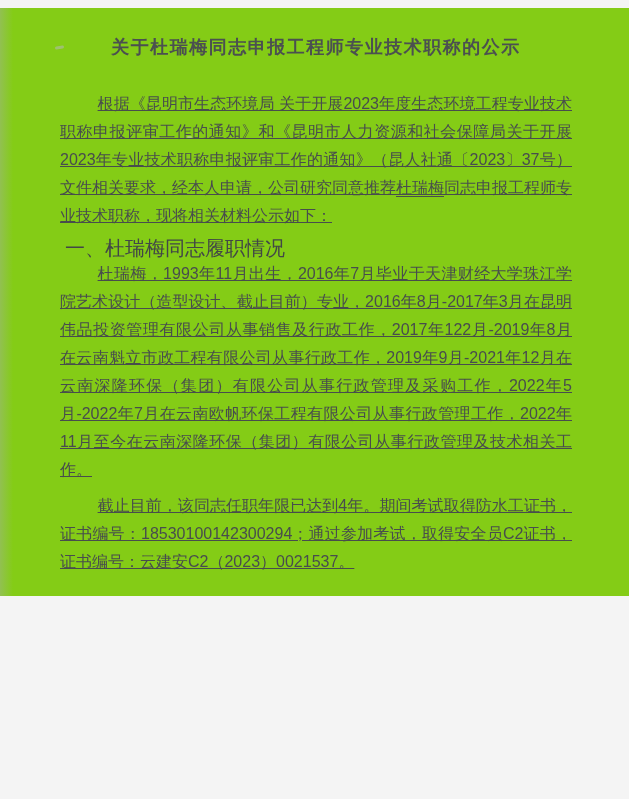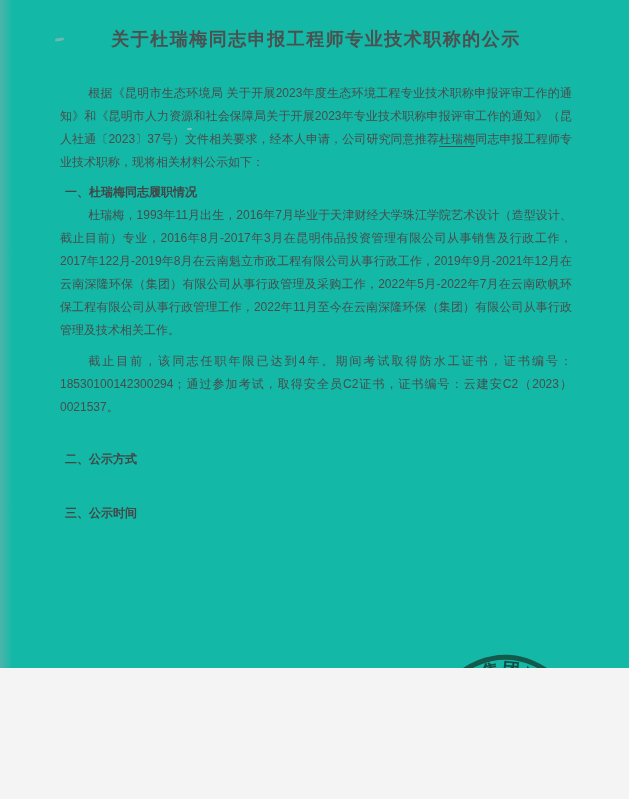--- a/index.html
+++ b/index.html
@@ -3,56 +3,58 @@
 <meta charset="utf-8">
 <style>
   html,body{margin:0;padding:0;}
   body{
     width:629px;height:799px;
     background:#f4f4f4;
     font-family:"Liberation Sans","DejaVu Sans",sans-serif;
   }
   .page{
     position:relative;
-    width:629px;height:668px;
-    background:#14b8a6;
+    width:629px;height:588px;
+    background:#84cc16;
     color:#484d4d;
     overflow:hidden;
+    margin-top:8px;
   }
   .edge-shadow{
     position:absolute;left:0;top:0;width:13px;height:799px;
     background:linear-gradient(to right, rgba(168,174,178,.38), rgba(255,255,255,0));
     pointer-events:none;
   }
   .content{
     position:relative;
     padding:26px 57px 0 60px;
   }
   .doc-title{
     font-size:18px;
     font-weight:bold;
     letter-spacing:1.5px;
     text-align:center;
     color:#4b5050;
     margin:0;
     line-height:26px;
   }
   .para{
-    font-size:12px;
-    line-height:23px;
+    font-size:16px;
+    line-height:28px;
     text-align:justify;
     margin:0;
     text-indent:2.35em;
     color:#484d4d;
+    text-decoration:underline;
   }
   .intro{margin-top:30px;}
   .underline-name{text-decoration:underline;text-underline-offset:3px;}
   .sec-heading{
-    font-size:12px;
-    font-weight:bold;
+    font-size:20px;
+    font-weight:normal;
     line-height:24px;
     margin:6px 0 0 5px;
     color:#424747;
   }
   .sec-heading.gap-lg{margin-top:28px;}
   .sec-heading.gap-lg2{margin-top:30px;}
   .para.after-para{margin-top:8px;}
   .para.after-head{margin-top:4px;}
   .para.after-head2{margin-top:2px;}
   .seal{

